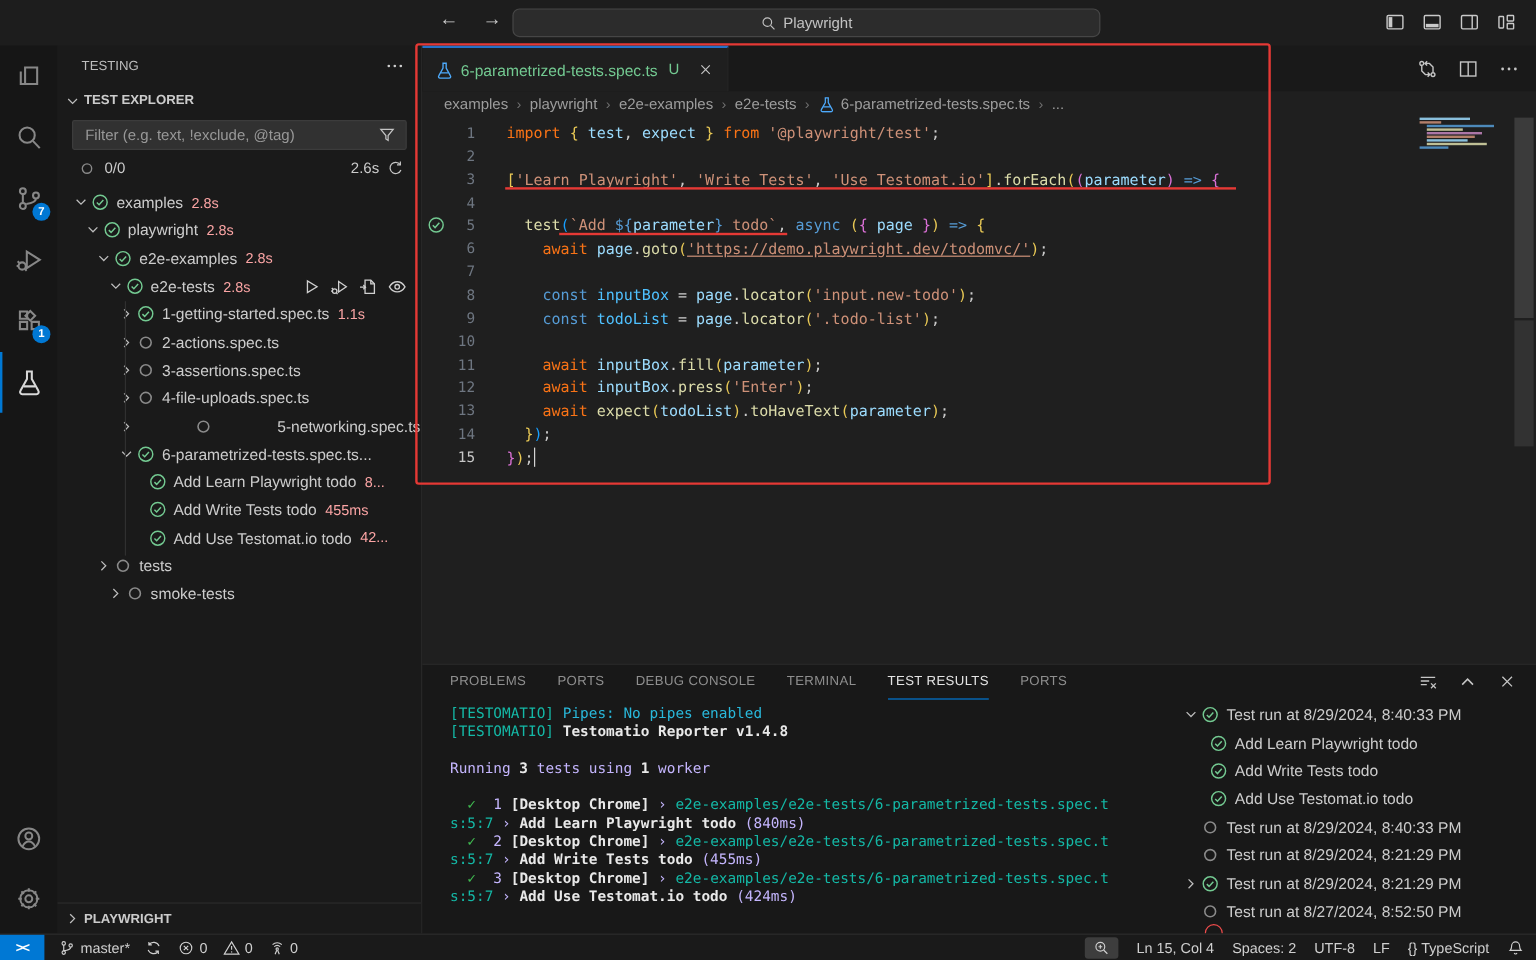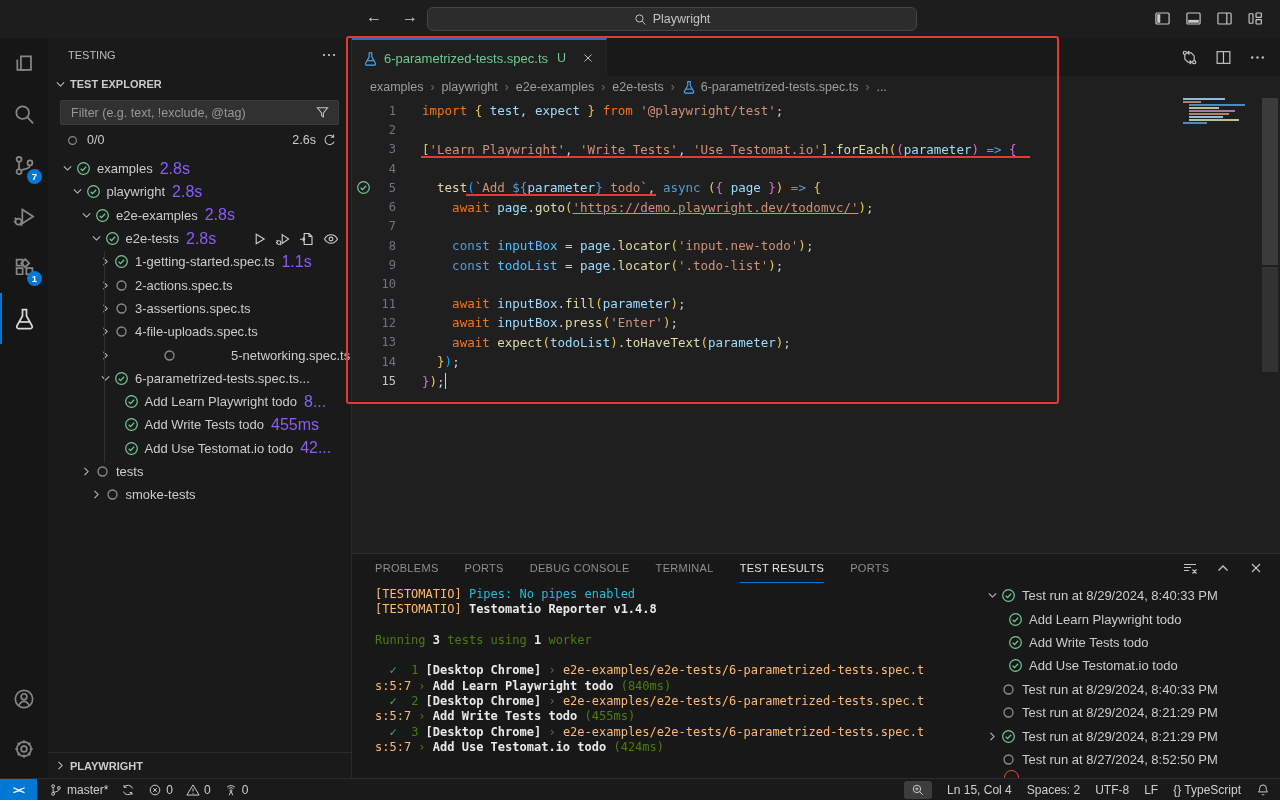--- a/index.html
+++ b/index.html
@@ -32,21 +32,21 @@
   #sb-filter input::placeholder{color:#989898}
   #sb-summary{height:26px;display:flex;align-items:center;padding:0 14px 0 18px;font-size:12.5px;color:#ccc;gap:8px;margin-top:2px}
   #sb-summary .right{margin-left:auto;display:flex;align-items:center;gap:6px}
   #tree{position:relative;margin-top:4px}
   #tree-guide{position:absolute;left:56px;top:94px;width:1px;height:212px;background:#303030}
   .trow{height:23.3px;display:flex;align-items:center;font-size:13px;color:#ccc;box-sizing:border-box}
   .chev{width:13px;height:13px;color:#bdbdbd;margin-right:2px}
   .chev.hid{visibility:hidden}
   .tstat{width:15px;height:15px;margin-right:6px}
   .tlabel{white-space:nowrap}
-  .ttime{color:#8b5cf6;font-size:16px;margin-left:7px;white-space:nowrap}
+  .ttime{color:#fca5a5;font-size:12px;margin-left:7px;white-space:nowrap}
   .tacts{margin-left:auto;margin-right:12px;display:flex;gap:8px;color:#cfcfcf}
   #sb-bottom{position:absolute;bottom:0;left:0;right:0;height:25px;border-top:1px solid #2b2b2b;display:flex;
     align-items:center;padding-left:6px;font-size:11px;font-weight:bold;color:#ccc;gap:1px;background:#1a1a1a}
   
   #editor{position:absolute;left:352px;top:38px;width:928px;height:515px;background:#1f1f1f}
   #tabbar{position:relative;height:38px;background:#191919;display:flex}
   #tab-active{display:flex;align-items:center;gap:6px;padding:0 11px;background:#1f1f1f;
     border-top:2px solid #2472c8;border-right:1px solid #232323;box-sizing:border-box;height:38px}
   .tab-label{color:#73c991;font-size:13px}
   .tab-dirty{color:#73c991;font-size:12.5px;margin-left:3px}
@@ -70,21 +70,21 @@
   #scroll1{position:absolute;left:910px;top:60px;width:16px;height:167px;background:#3b3b3b}
   #scroll2{position:absolute;left:910px;top:229px;width:16px;height:105px;background:#323232}
   
   #panel{position:absolute;left:352px;top:553px;width:928px;height:225px;background:#181818;
     border-top:1px solid #2b2b2b;box-sizing:border-box;overflow:hidden}
   #ptabs{display:flex;gap:26px;margin-left:23px;height:29px;align-items:stretch;font-size:11px;color:#8f8f8f;letter-spacing:.3px}
   .ptab{display:flex;align-items:center;border-bottom:1.5px solid transparent;box-sizing:border-box}
   .ptab.active{color:#e4e4e4;border-bottom-color:#0078d4}
   #pacts{position:absolute;right:16px;top:6px;display:flex;gap:17px;color:#c5c5c5}
   #plog{position:absolute;left:23px;top:33px;font-family:"DejaVu Sans Mono",monospace;font-size:12px;line-height:15.3px;white-space:pre}
-  .lg-dim{color:#4d7c0f}.lg-w{color:#fdba74}.lg-cyan{color:#29b8db}.lg-bold{color:#e9e9e9;font-weight:bold}.lg-green{color:#3fb950}
+  .lg-dim{color:#c4b5fd}.lg-w{color:#14b8a6}.lg-cyan{color:#29b8db}.lg-bold{color:#e9e9e9;font-weight:bold}.lg-green{color:#3fb950}
   #presults{position:absolute;left:630px;top:30px;width:294px}
   .rrow{height:23.4px;display:flex;align-items:center;font-size:13px;color:#ccc;box-sizing:border-box}
   #pfail{position:absolute;left:652px;top:216px;width:13px;height:13px;border:1.6px solid #f14c4c;border-radius:50%}
   
   #statusbar{position:absolute;left:0;top:778px;width:1280px;height:22px;background:#1a1a1a;border-top:1px solid #2b2b2b;
     box-sizing:border-box;display:flex;align-items:center;font-size:12px;color:#cfcfcf}
   #sb-remote{width:37px;align-self:stretch;background:#0078d4;color:#fff;display:flex;align-items:center;justify-content:center;
     font-weight:bold;font-size:11px;letter-spacing:-1px}
   #sbar-left{display:flex;align-items:center;gap:13px;margin-left:12px}
   #sbar-right{margin-left:auto;display:flex;align-items:center;gap:15px;margin-right:10px}

